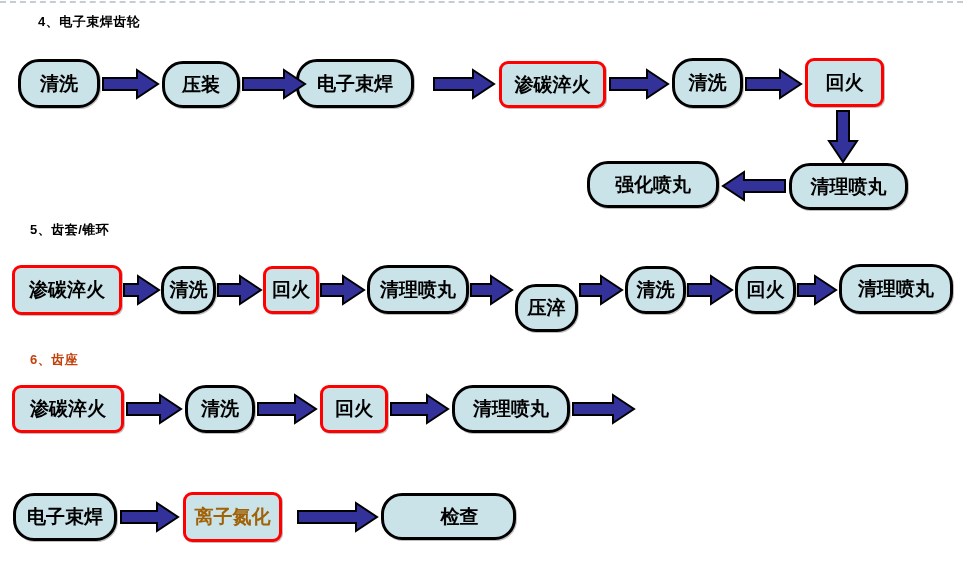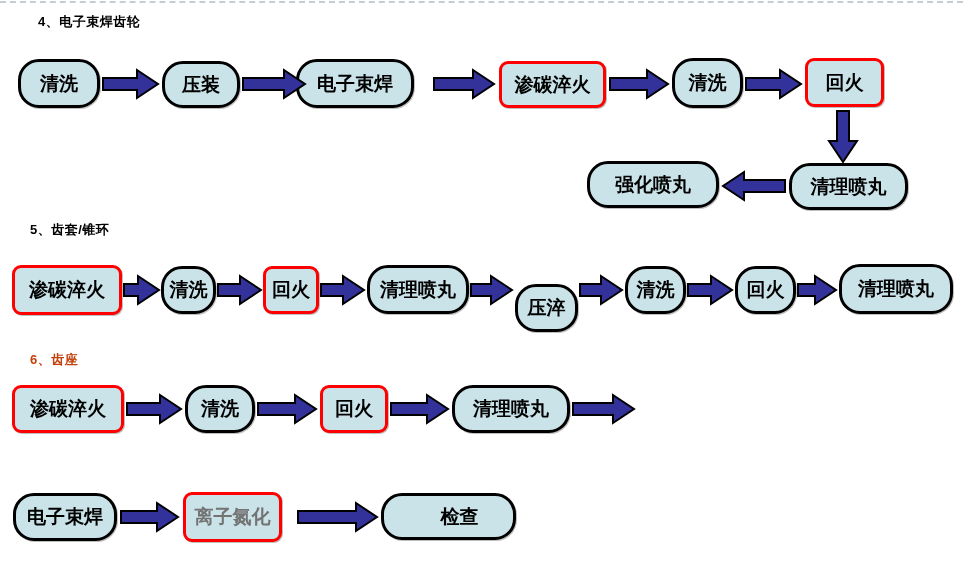--- a/index.html
+++ b/index.html
@@ -126,21 +126,21 @@
     <svg class="arrow" width="59" height="32" style="left: 258px; top: 393px;">
       <polygon points="0,10 37,10 37,2 58,16 37,30 37,22 0,22" fill="#32329a" stroke="#000000" stroke-width="2" stroke-linejoin="miter"></polygon>
     </svg>
     <svg class="arrow" width="58" height="32" style="left: 391px; top: 393px;">
       <polygon points="0,10 36,10 36,2 57,16 36,30 36,22 0,22" fill="#32329a" stroke="#000000" stroke-width="2" stroke-linejoin="miter"></polygon>
     </svg>
     <svg class="arrow" width="62" height="32" style="left: 573px; top: 393px;">
       <polygon points="0,10 40,10 40,2 61,16 40,30 40,22 0,22" fill="#32329a" stroke="#000000" stroke-width="2" stroke-linejoin="miter"></polygon>
     </svg>
     <div class="node" style="left: 13px; top: 493px; width: 104px; height: 48px; color: rgb(0, 0, 0);">电子束焊</div>
-    <div class="node red" style="left: 183px; top: 492px; width: 99px; height: 50px; color: #737373;">离子氮化</div>
+    <div class="node red" style="left: 183px; top: 492px; width: 99px; height: 50px; color: #a16207;">离子氮化</div>
     <div class="node" style="left: 381px; top: 493px; width: 135px; height: 47px; color: rgb(0, 0, 0); padding-left: 22px;">检查</div>
     <svg class="arrow" width="58" height="32" style="left: 121px; top: 501px;">
       <polygon points="0,10 36,10 36,2 57,16 36,30 36,22 0,22" fill="#32329a" stroke="#000000" stroke-width="2" stroke-linejoin="miter"></polygon>
     </svg>
     <svg class="arrow" width="80" height="32" style="left: 298px; top: 501px;">
       <polygon points="0,10 58,10 58,2 79,16 58,30 58,22 0,22" fill="#32329a" stroke="#000000" stroke-width="2" stroke-linejoin="miter"></polygon>
     </svg>
   </div>
 
 </body></html>

